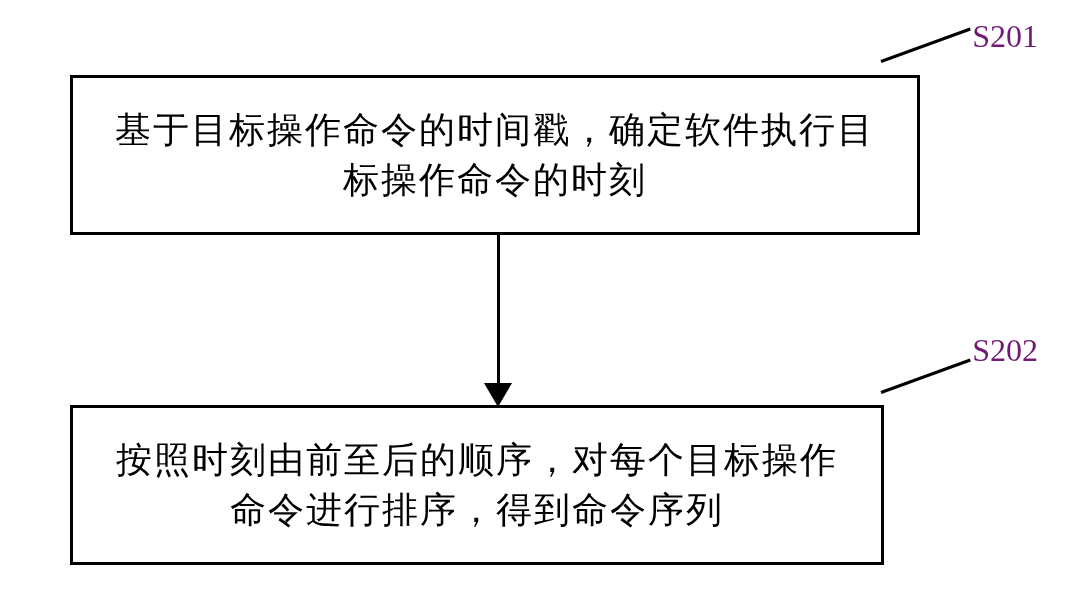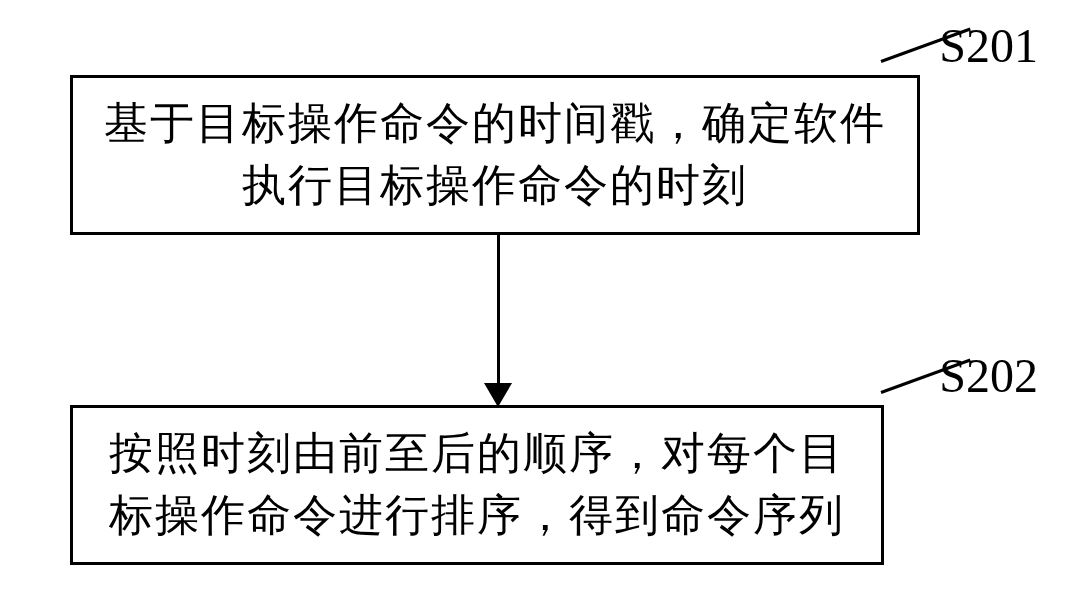--- a/index.html
+++ b/index.html
@@ -27,21 +27,21 @@
       border: 3px solid #000000;
       background: #ffffff;
       display: flex;
       align-items: center;
       justify-content: center;
       text-align: center;
       padding: 20px 30px;
     }
     
     .step-text {
-      font-size: 44px;
+      font-size: 36px;
       line-height: 1.4;
       color: #000000;
       letter-spacing: 2px;
     }
     
     .step-1 {
       left: 70px;
       top: 75px;
       width: 850px;
       height: 160px;
@@ -49,33 +49,33 @@
     
     .step-2 {
       left: 70px;
       top: 405px;
       width: 814px;
       height: 160px;
     }
     
     .step-label {
       position: absolute;
-      font-size: 48px;
-      color: #000000;
+      font-size: 32px;
+      color: #701a75;
       font-family: "Times New Roman", serif;
     }
     
     .label-1 {
       right: 45px;
       top: 18px;
     }
     
     .label-2 {
       right: 45px;
-      top: 348px;
+      top: 332px;
     }
     
     .connector-line {
       position: absolute;
       background: #000000;
     }
     
     .label-line-1 {
       left: 881px;
       top: 60px;

